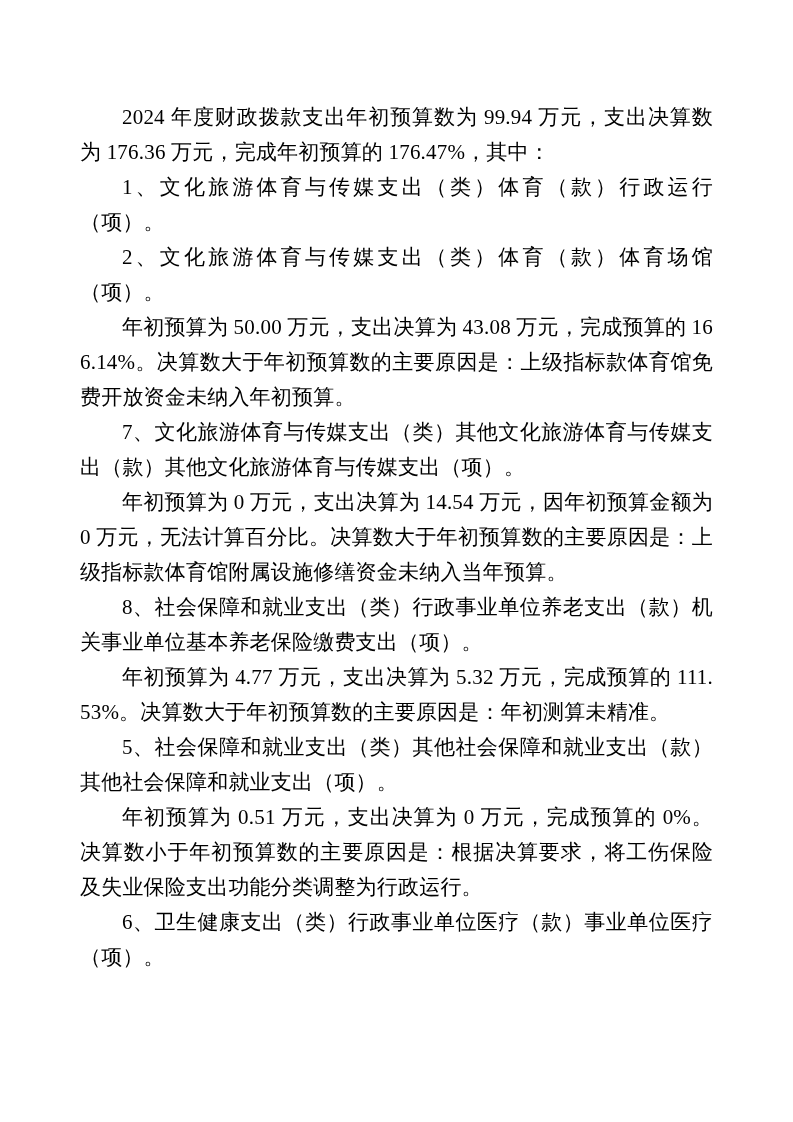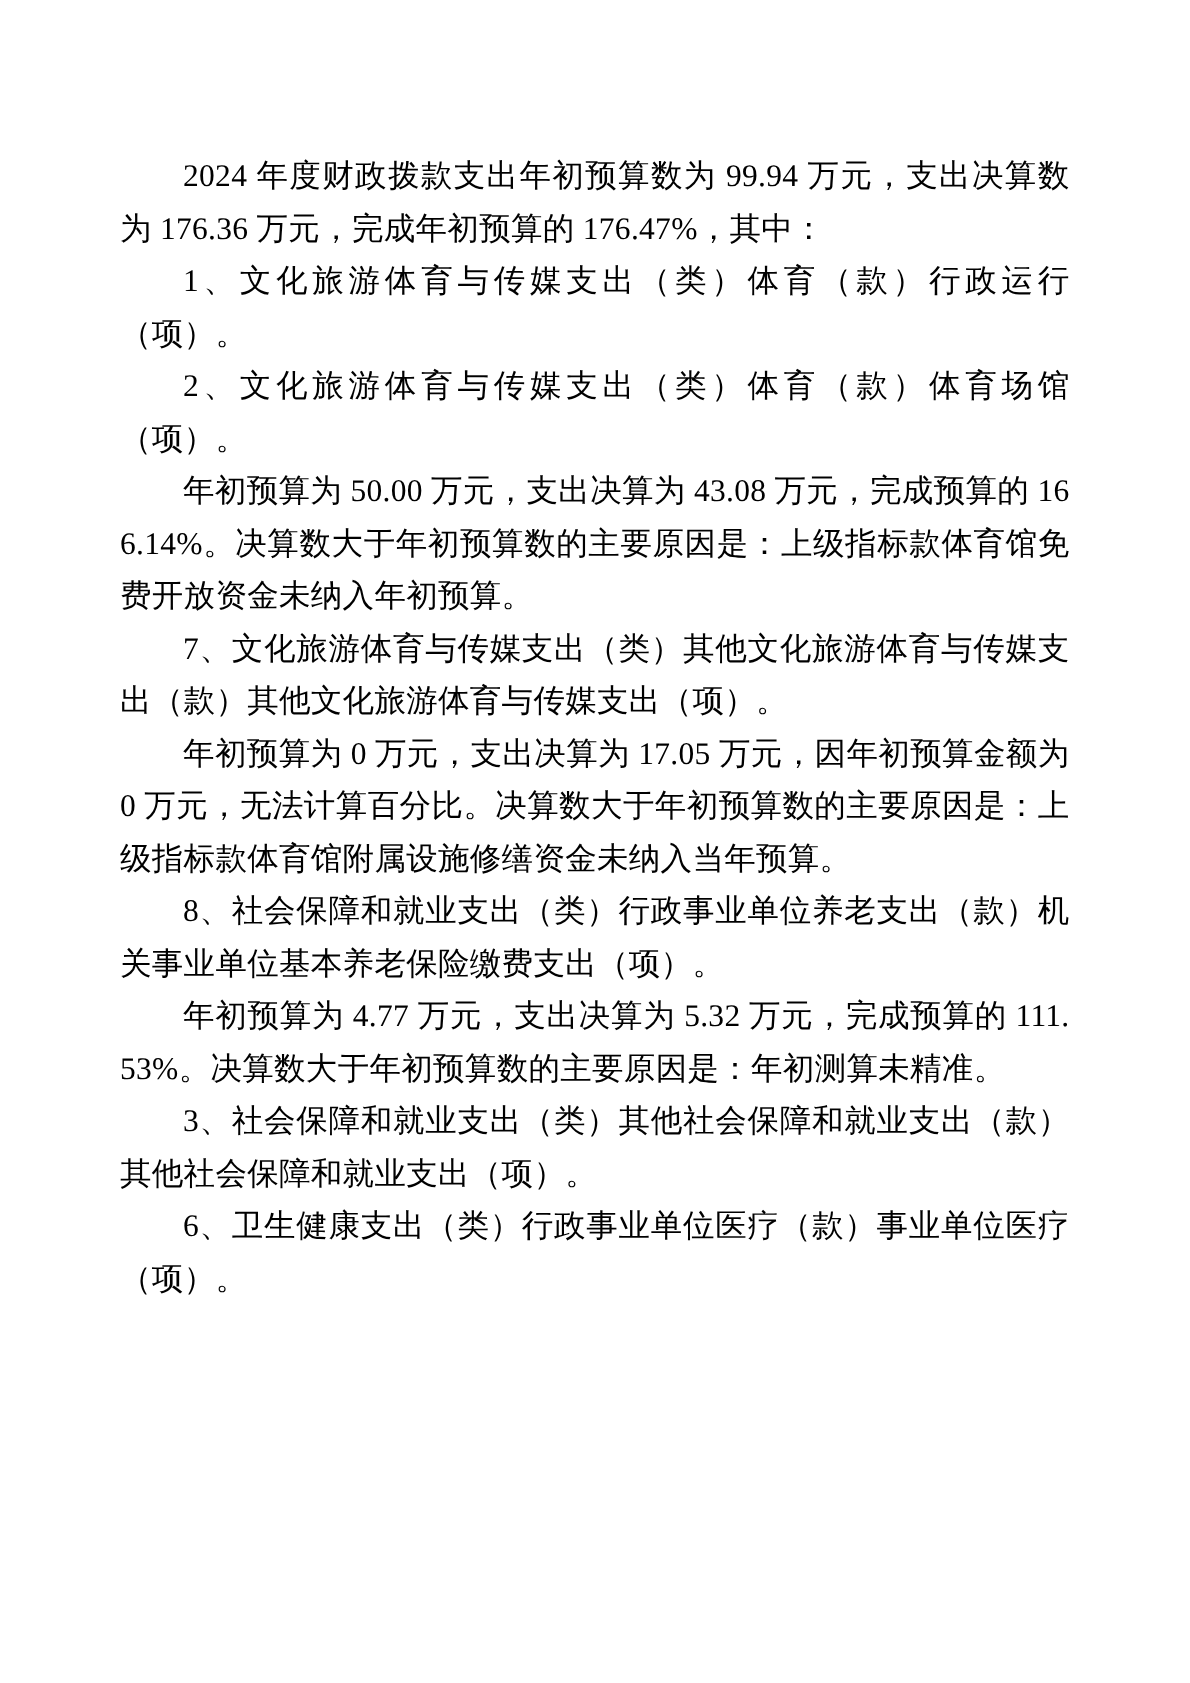--- a/index.html
+++ b/index.html
@@ -38,19 +38,20 @@
 <body>
 
 <div class="page">
   <div class="doc-body">
 
   <p class="para">2024 年度财政拨款支出年初预算数为 99.94 万元，支出决算数为 176.36 万元，完成年初预算的 176.47%，其中：</p>
       <p class="para">1、文化旅游体育与传媒支出（类）体育（款）行政运行（项）。</p>
       <p class="para">2、文化旅游体育与传媒支出（类）体育（款）体育场馆（项）。</p>
       <p class="para">年初预算为 50.00 万元，支出决算为 43.08 万元，完成预算的 166.14%。决算数大于年初预算数的主要原因是：上级指标款体育馆免费开放资金未纳入年初预算。</p>
       <p class="para">7、文化旅游体育与传媒支出（类）其他文化旅游体育与传媒支出（款）其他文化旅游体育与传媒支出（项）。</p>
-      <p class="para">年初预算为 0 万元，支出决算为 17.05 万元，因年初预算金额为 0 万元，无法计算百分比。决算数大于年初预算数的主要原因是：上级指标款体育馆附属设施修缮资金未纳入当年预算。</p>
+      <p class="para">年初预算为 0 万元，支出决算为 14.54 万元，因年初预算金额为 0 万元，无法计算百分比。决算数大于年初预算数的主要原因是：上级指标款体育馆附属设施修缮资金未纳入当年预算。</p>
       <p class="para">8、社会保障和就业支出（类）行政事业单位养老支出（款）机关事业单位基本养老保险缴费支出（项）。</p>
       <p class="para">年初预算为 4.77 万元，支出决算为 5.32 万元，完成预算的 111.53%。决算数大于年初预算数的主要原因是：年初测算未精准。</p>
-      <p class="para">3、社会保障和就业支出（类）其他社会保障和就业支出（款）其他社会保障和就业支出（项）。</p>
+      <p class="para">5、社会保障和就业支出（类）其他社会保障和就业支出（款）其他社会保障和就业支出（项）。</p>
+      <p class="para">年初预算为 0.51 万元，支出决算为 0 万元，完成预算的 0%。决算数小于年初预算数的主要原因是：根据决算要求，将工伤保险及失业保险支出功能分类调整为行政运行。</p>
       <p class="para">6、卫生健康支出（类）行政事业单位医疗（款）事业单位医疗（项）。</p>
     </div>
 </div>
 
 </body></html>

